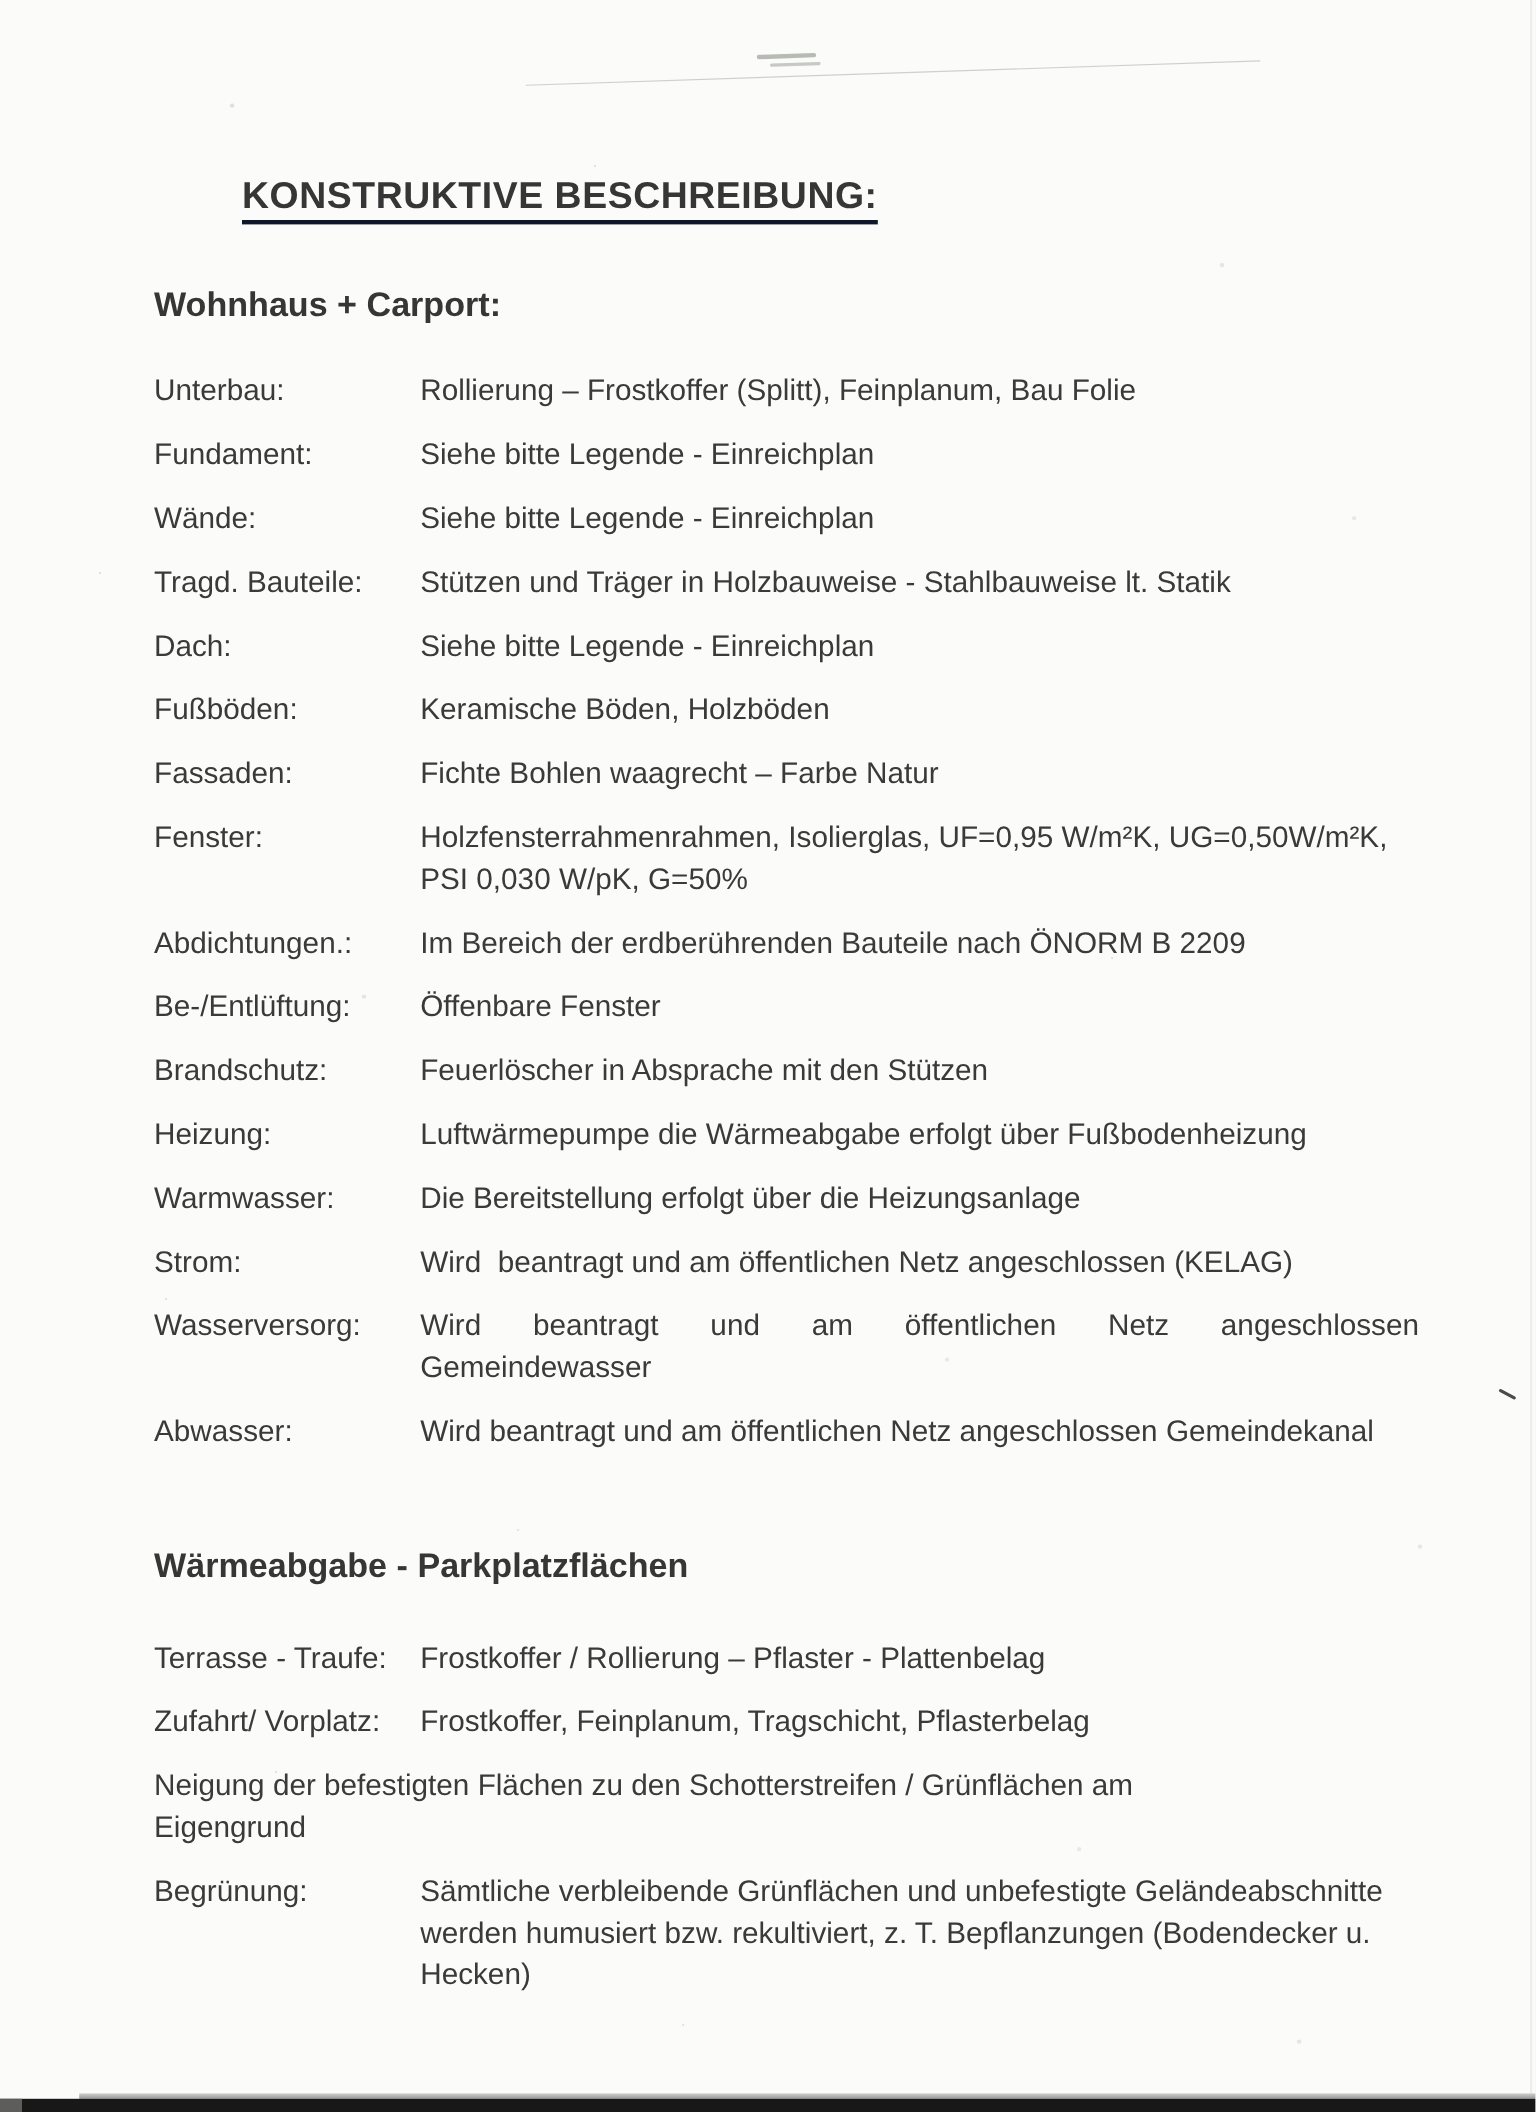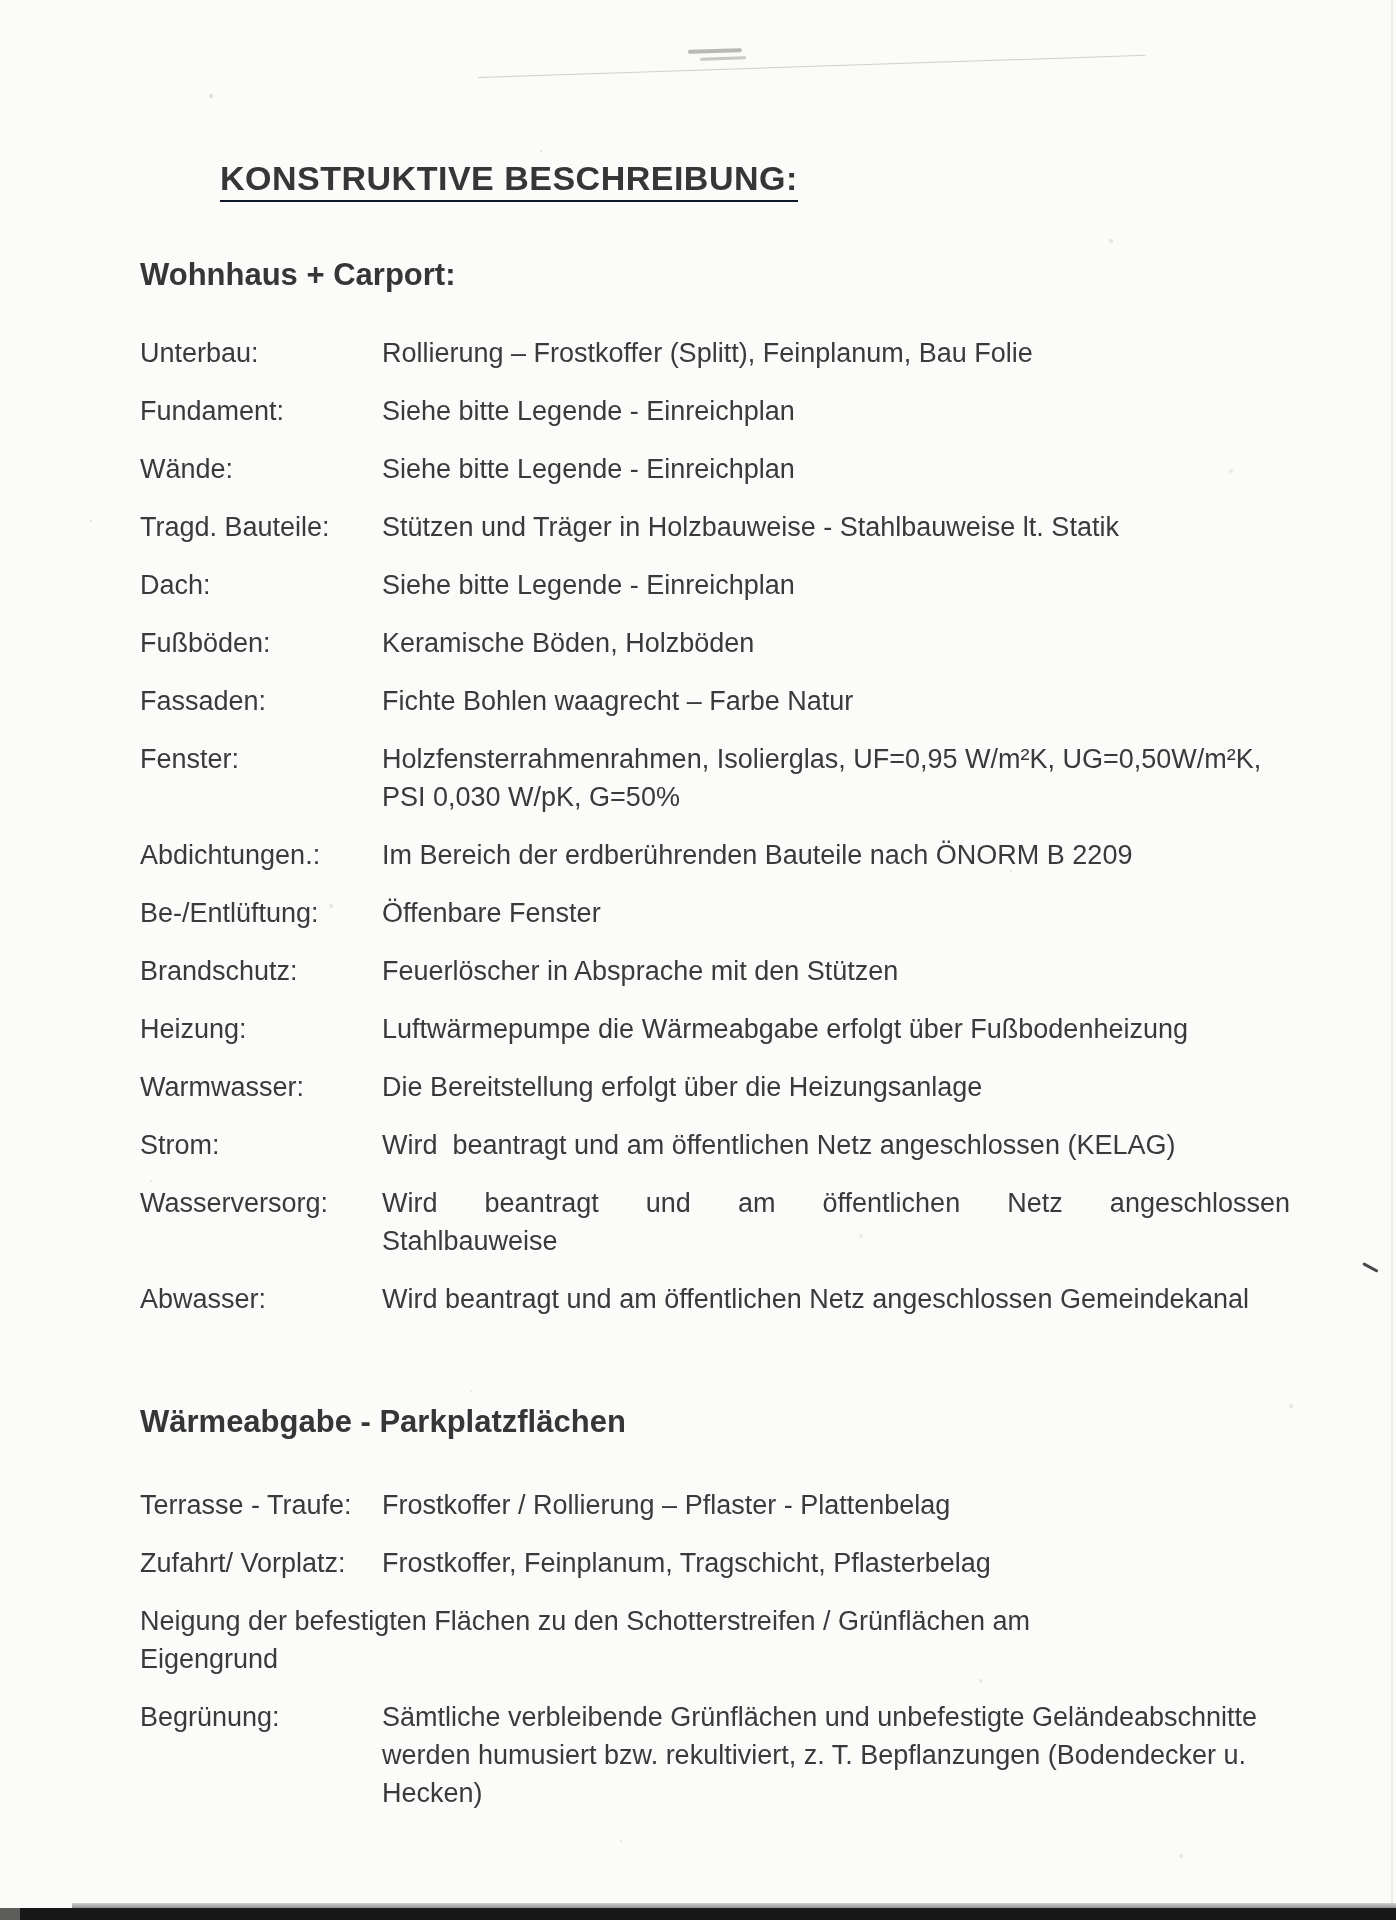--- a/index.html
+++ b/index.html
@@ -21,21 +21,21 @@
     width: 1150px;
   }
   .title {
     display: table;
     margin: 0 0 0 80px;
     font-size: 34px;
     font-weight: bold;
     line-height: 40px;
     letter-spacing: 0.5px;
     color: #363636;
-    border-bottom: 2px solid #0f172a;
+    border-bottom: 4px solid #0f172a;
     padding-bottom: 2px;
   }
   .section h2 {
     margin: 0 0 40px 0;
     font-size: 31px;
     font-weight: bold;
     line-height: 38px;
     color: #363636;
   }
   .section-1 { margin-top: 54px; }
@@ -220,21 +220,21 @@
           <div class="row">
     <div class="label">Strom:</div>
     <div class="value">
               <div class="value-line">Wird  beantragt und am öffentlichen Netz angeschlossen (KELAG)</div>
             </div>
   </div>
           <div class="row">
     <div class="label">Wasserversorg:</div>
     <div class="value justify-first">
               <div class="value-line">Wird beantragt und am öffentlichen Netz angeschlossen</div>
-              <div class="value-line">Stahlbauweise</div>
+              <div class="value-line">Gemeindewasser</div>
             </div>
   </div>
           <div class="row">
     <div class="label">Abwasser:</div>
     <div class="value">
               <div class="value-line">Wird beantragt und am öffentlichen Netz angeschlossen Gemeindekanal</div>
             </div>
   </div>
         </div>
     </section>

